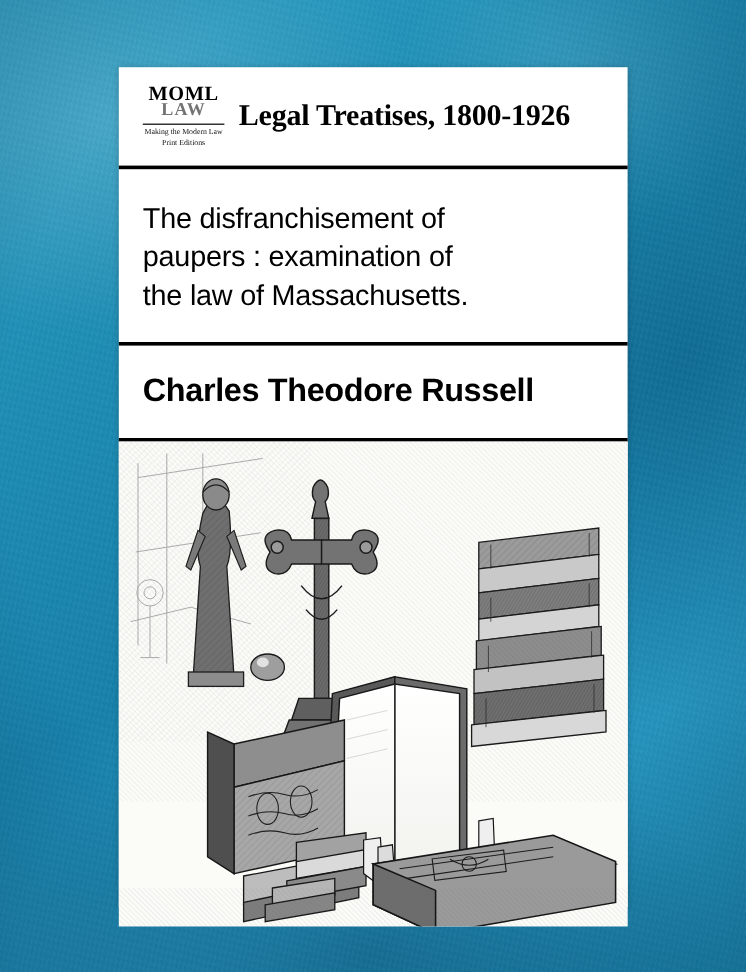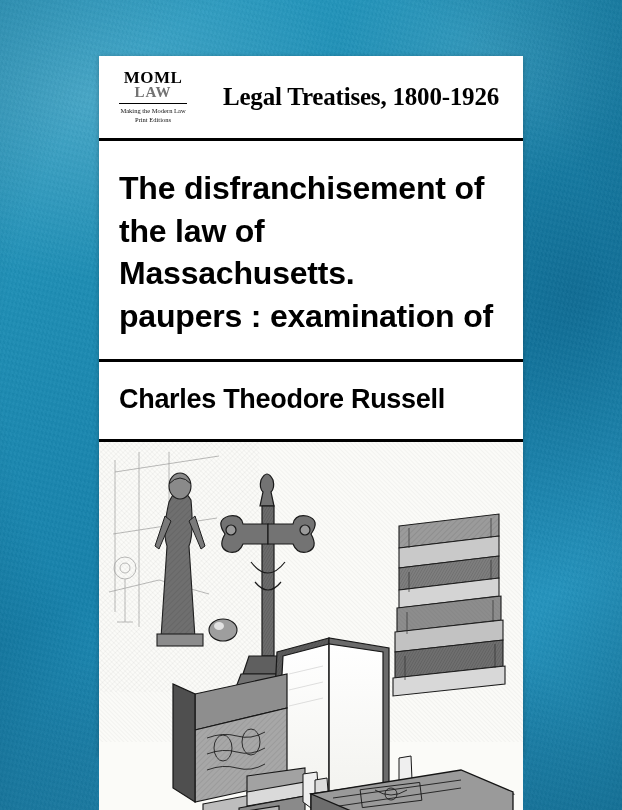--- a/index.html
+++ b/index.html
@@ -90,42 +90,40 @@
     margin: 3px auto 3px;
   }
   .moml-tag {
     font-family: "Liberation Serif", serif;
     font-size: 6.5px;
     line-height: 1.35;
     color: #111;
   }
   .series-title {
     flex: 1;
-    text-align: center;
     font-family: "Liberation Serif", serif;
     font-size: 25px;
     font-weight: bold;
     color: #000;
     letter-spacing: -0.2px;
   }
 
   
   .title-block {
     padding: 26px 20px 22px 20px;
     border-bottom: 3px solid #000;
     min-height: 140px;
     box-sizing: border-box;
   }
   .title-text {
     font-family: "Liberation Sans", sans-serif;
-    font-size: 32px;
+    font-size: 24px;
     line-height: 1.33;
     color: #000;
     letter-spacing: -0.2px;
-    font-weight: bold;
   }
 
   
   .author-block {
     padding: 22px 32px 24px 20px;
     border-bottom: 3px solid #000;
     box-sizing: border-box;
   }
   .author-text {
     font-family: "Liberation Sans", sans-serif;
@@ -159,22 +157,22 @@
         <div class="moml-sub">LAW</div>
         <div class="moml-rule"></div>
         <div class="moml-tag">Making the Modern Law</div>
         <div class="moml-tag">Print Editions</div>
       </div>
       <div class="series-title">Legal Treatises, 1800-1926</div>
     </div>
 
     <div class="title-block">
       <div class="title-text">The disfranchisement of</div>
+      <div class="title-text">paupers : examination of</div>
       <div class="title-text">the law of Massachusetts.</div>
-      <div class="title-text">paupers : examination of</div>
     </div>
 
     <div class="author-block">
       <div class="author-text">Charles Theodore Russell</div>
     </div>
 
     <div class="illus">
       <svg width="424" height="404" viewBox="0 0 424 404" xmlns="http://www.w3.org/2000/svg">
         <defs>
           <pattern id="hatch" width="4" height="4" patternUnits="userSpaceOnUse" patternTransform="rotate(45)">

